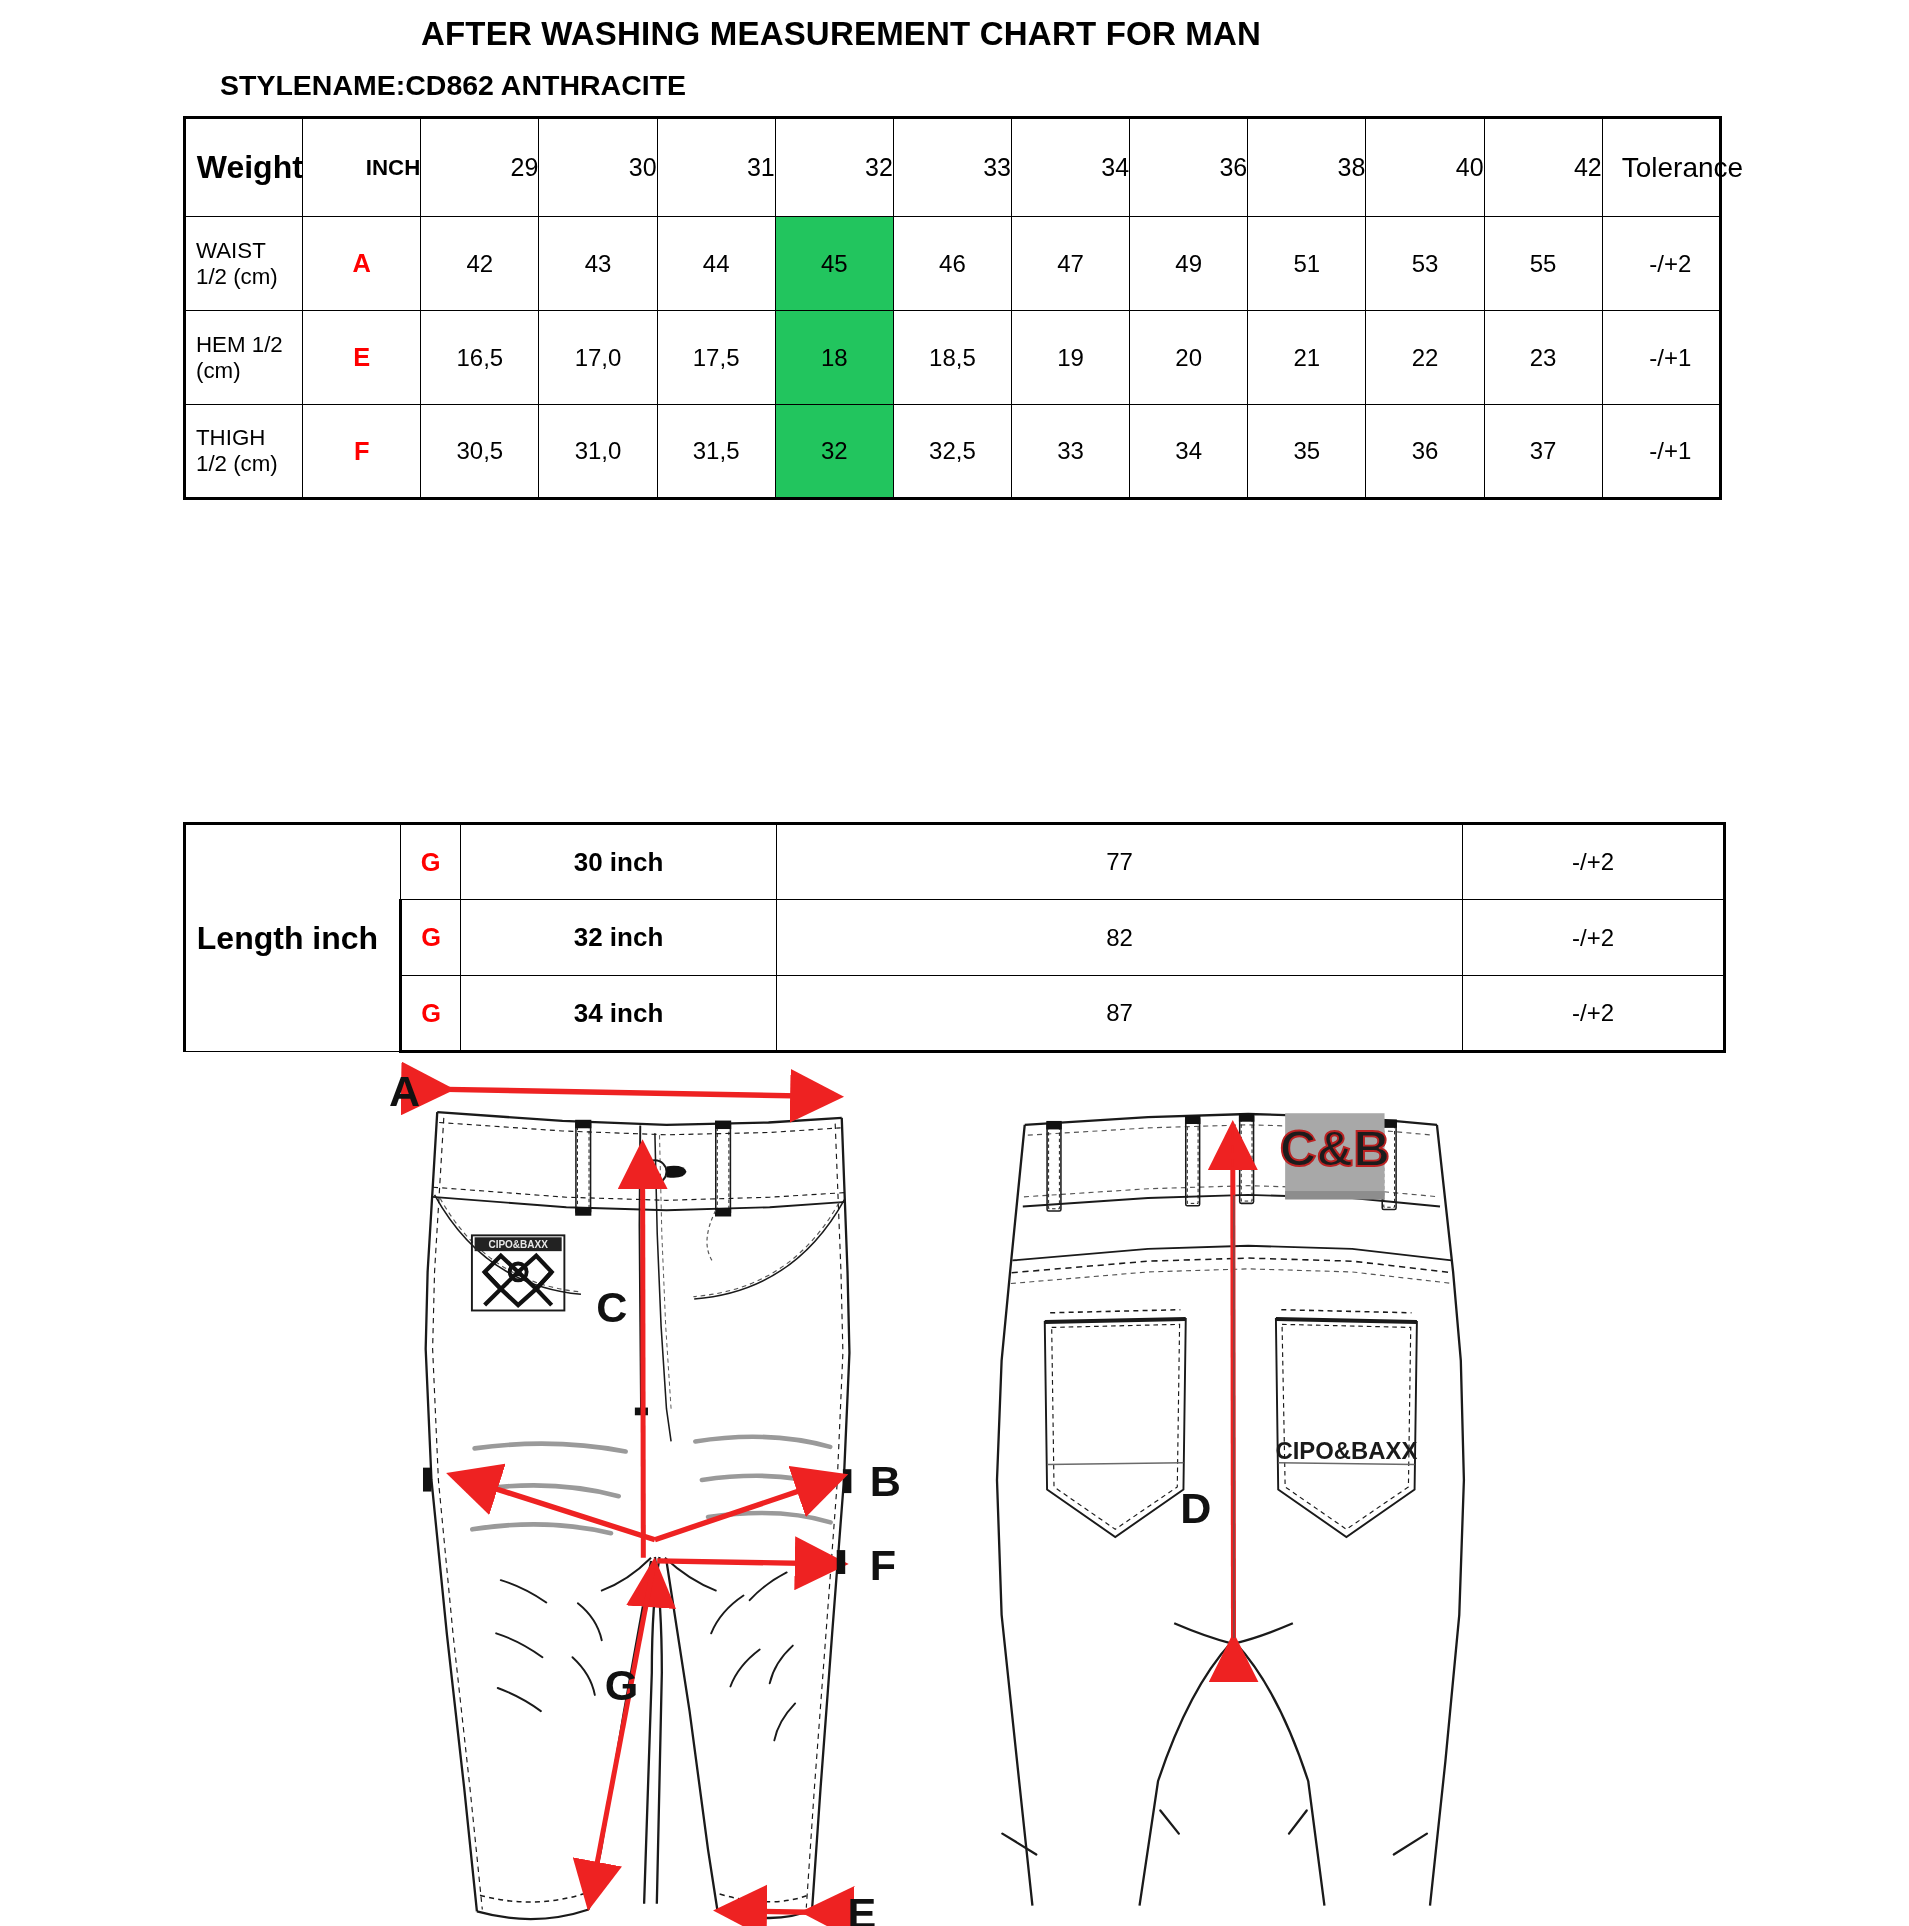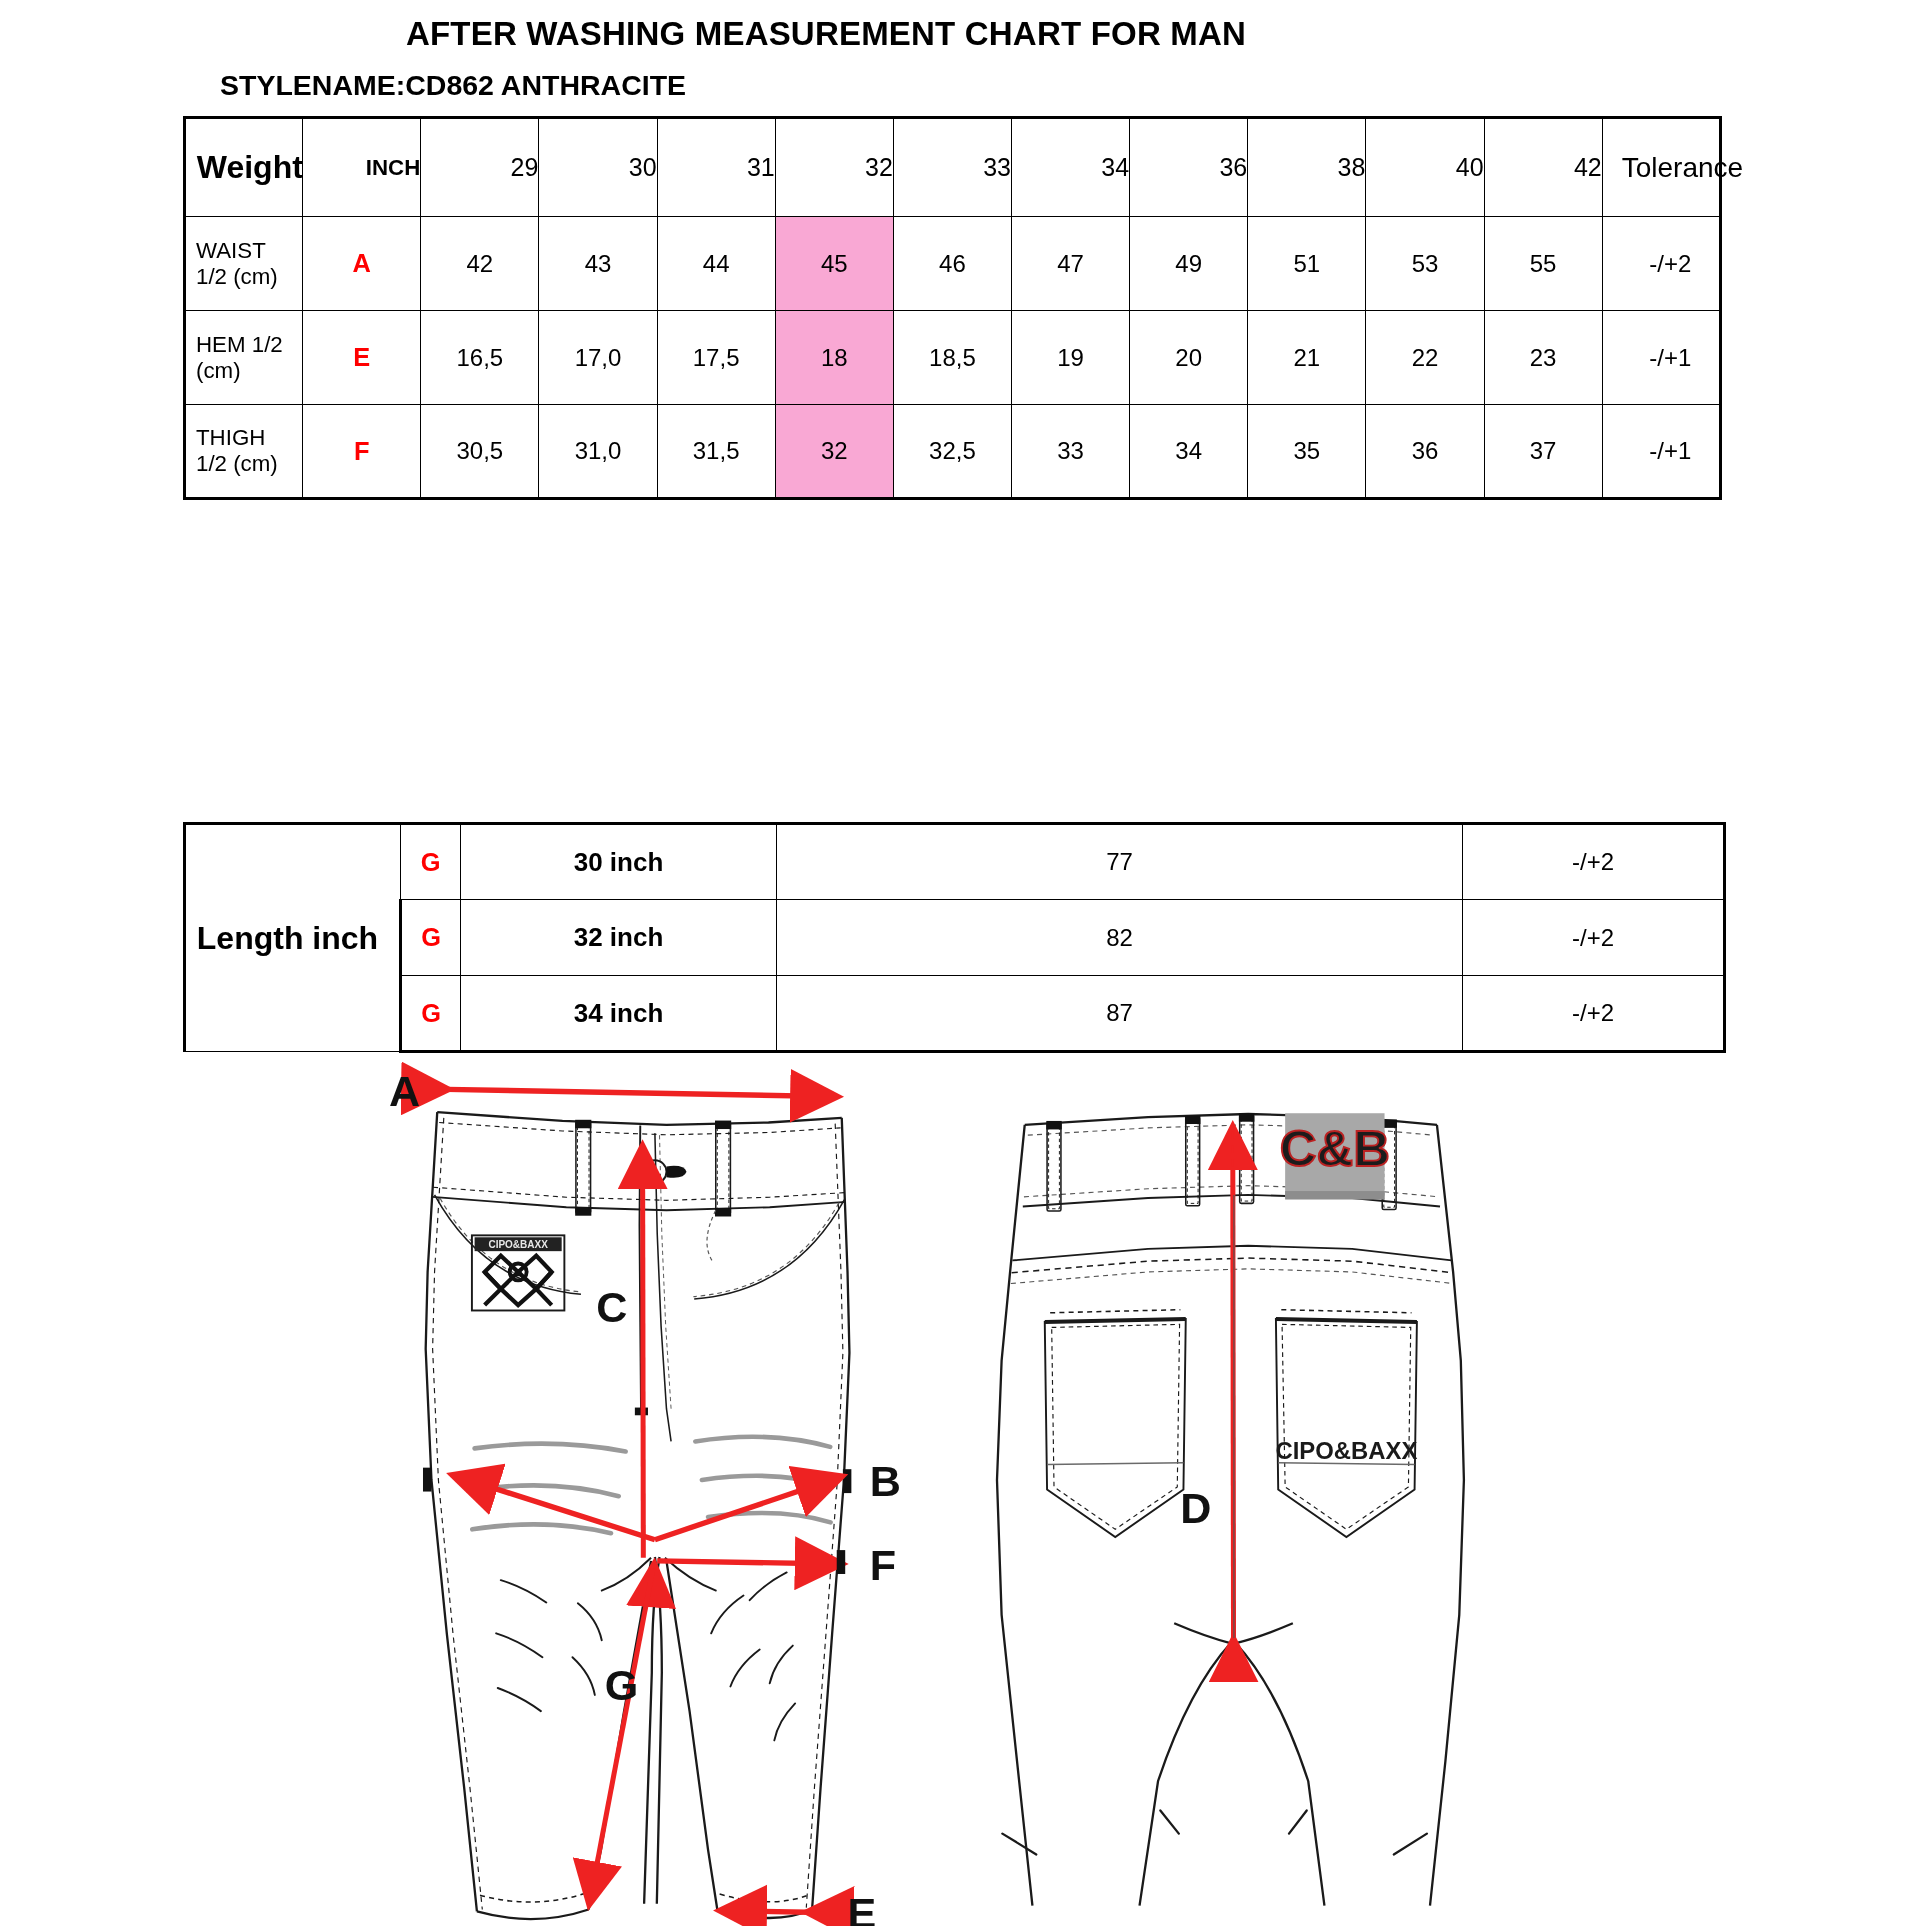--- a/index.html
+++ b/index.html
@@ -13,21 +13,21 @@
     font-family: "Liberation Sans", sans-serif;
     color: #000000;
     position: relative;
     overflow: hidden;
   }
 
   
   .title-main {
     position: absolute;
     top: 14.6px;
-    left: 1px;
+    left: 16px;
     width: 1650px;
     text-align: center;
     font-size: 33px;
     font-weight: bold;
     letter-spacing: 0.2px;
     white-space: nowrap;
   }
   .title-style {
     position: absolute;
     top: 69px;
@@ -70,21 +70,21 @@
     font-size: 22.3px;
     font-weight: bold;
   }
   .meas-table .hdr-size { font-size: 25px; }
   .meas-table .hdr-tol  { font-size: 28px; }
   .meas-table .code {
     color: #ff0000;
     font-weight: bold;
     font-size: 25.4px;
   }
-  .meas-table .hl { background: #f9a8d4; }
+  .meas-table .hl { background: #22c55e; }
   .meas-table .tol { font-size: 24px; }
 
   
   .meas-table { outline: 0; }
   .meas-table tr:first-child td { border-top-width: 3.1px; }
   .meas-table tr:last-child td { border-bottom-width: 3.1px; }
   .meas-table td:first-child { border-left-width: 3.1px; }
   .meas-table td:last-child { border-right-width: 3.1px; padding-left: 19px; }
 
   

